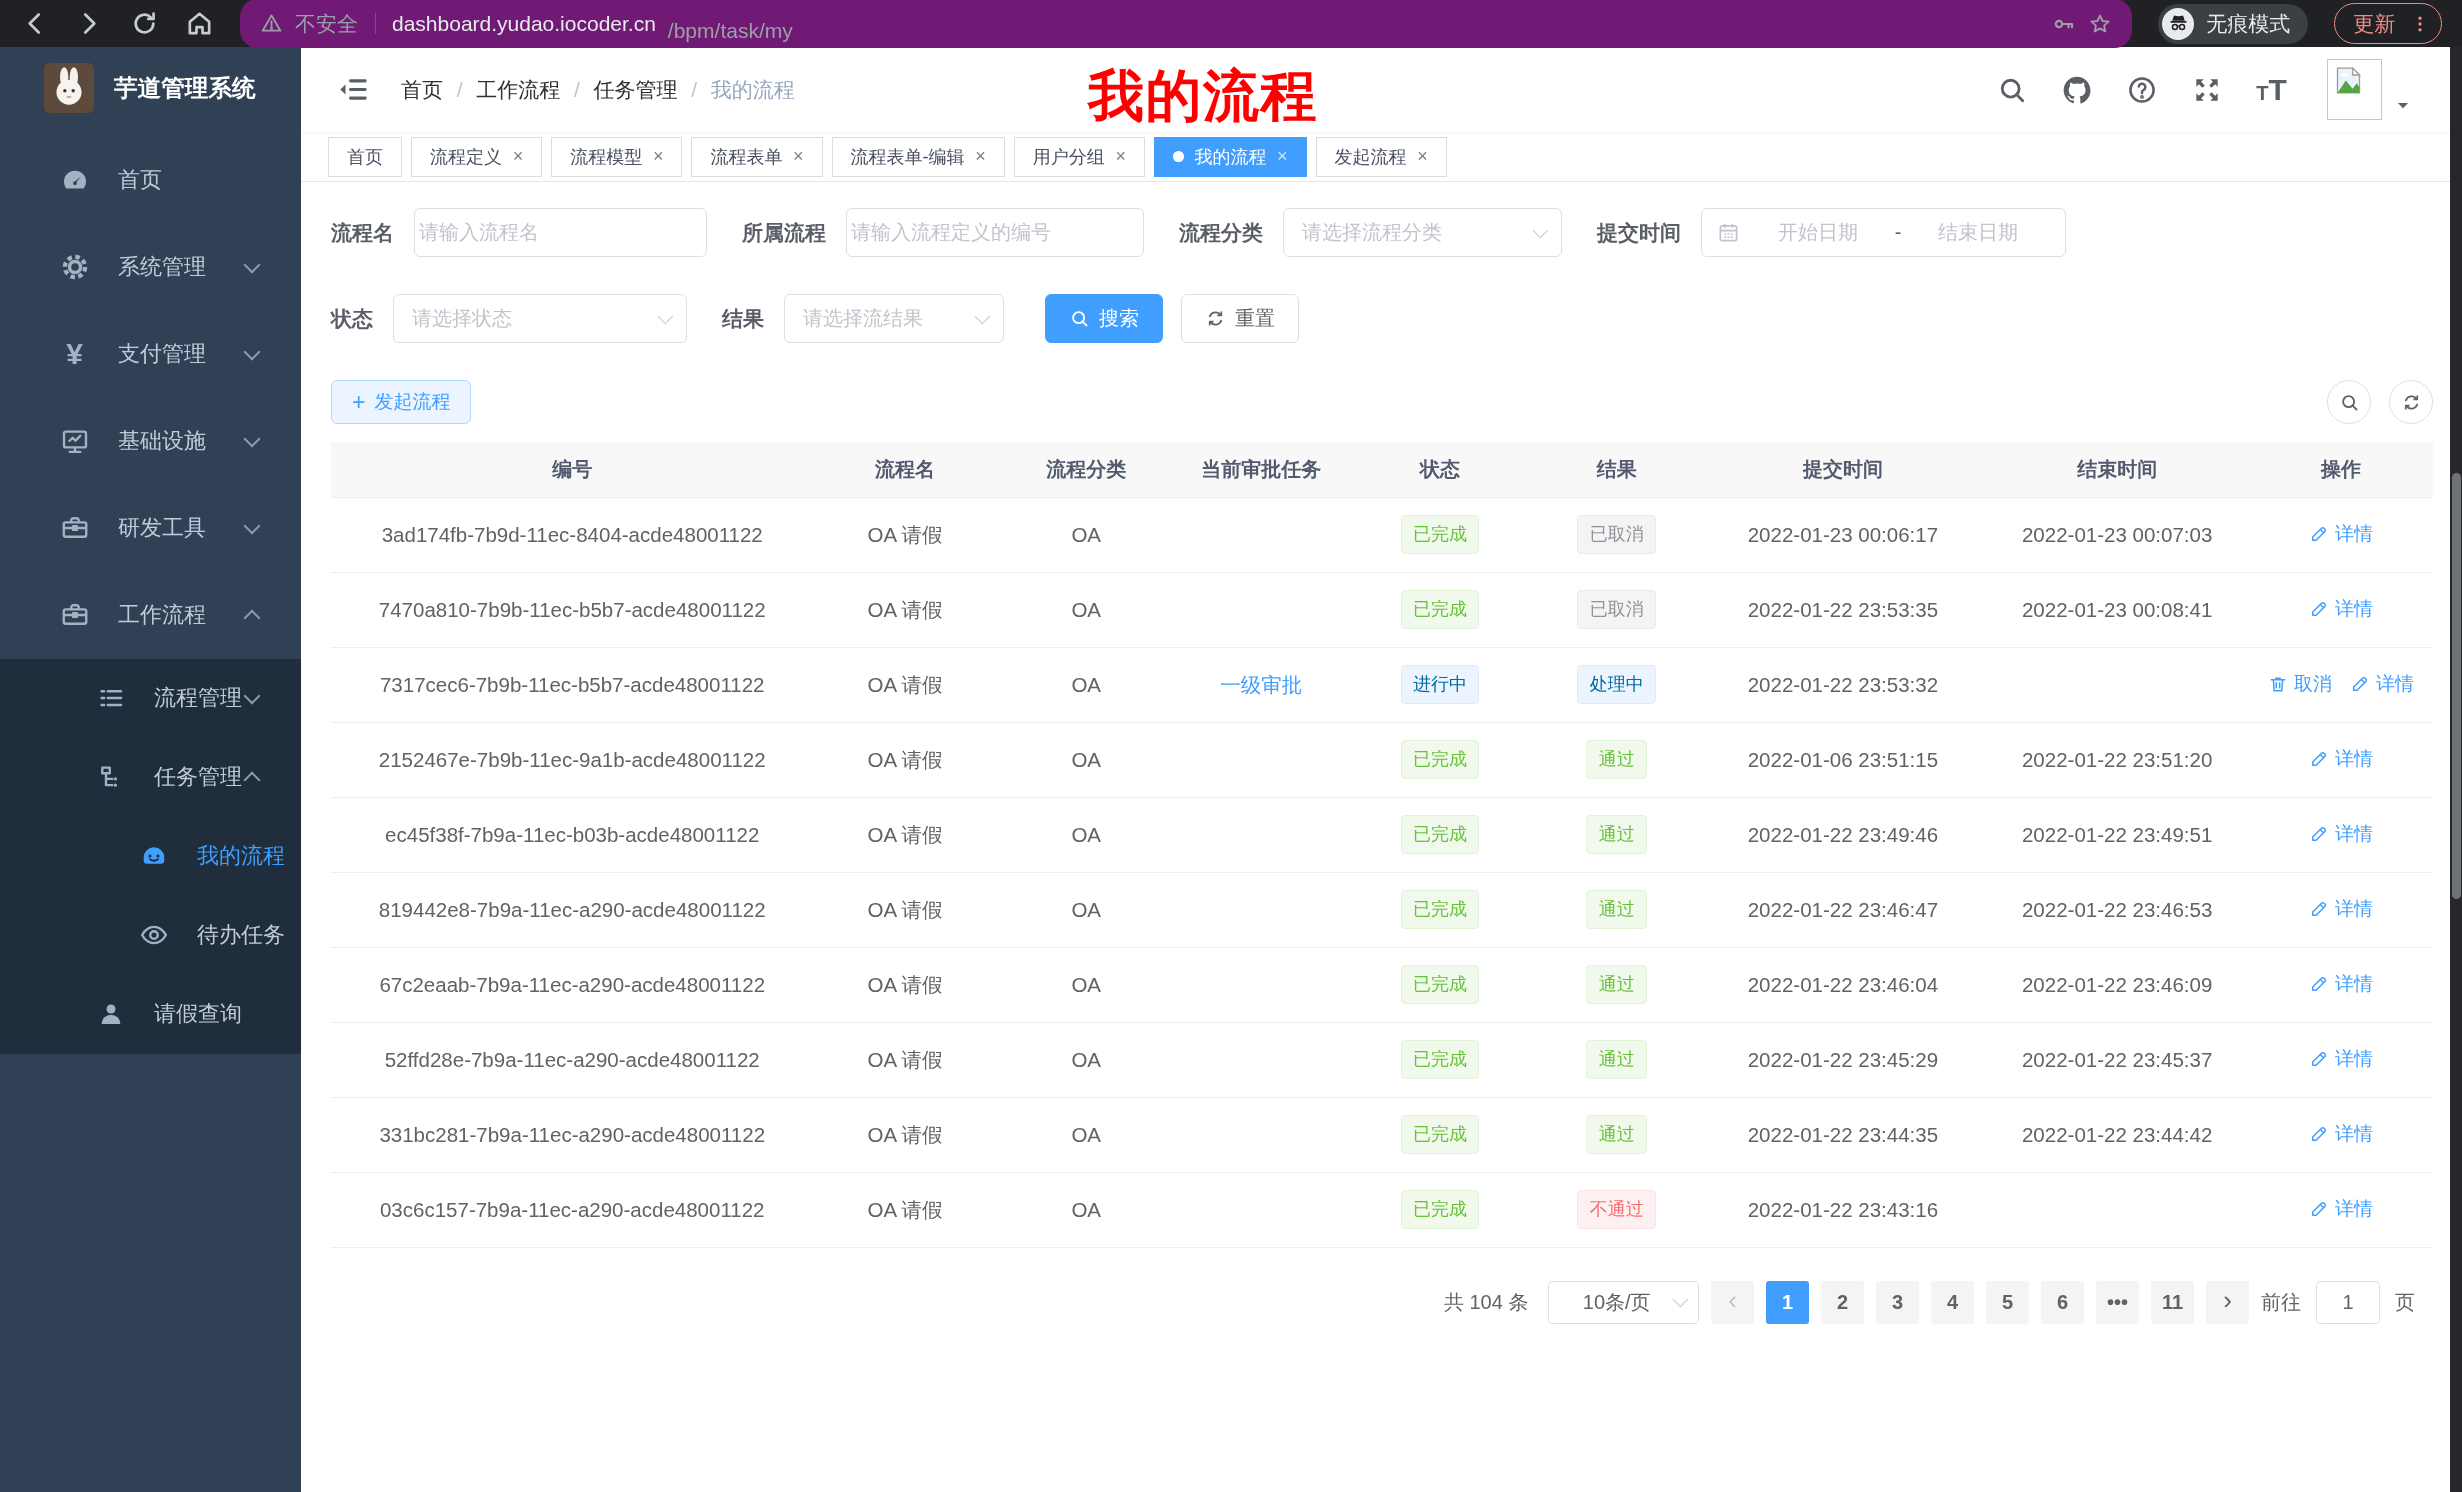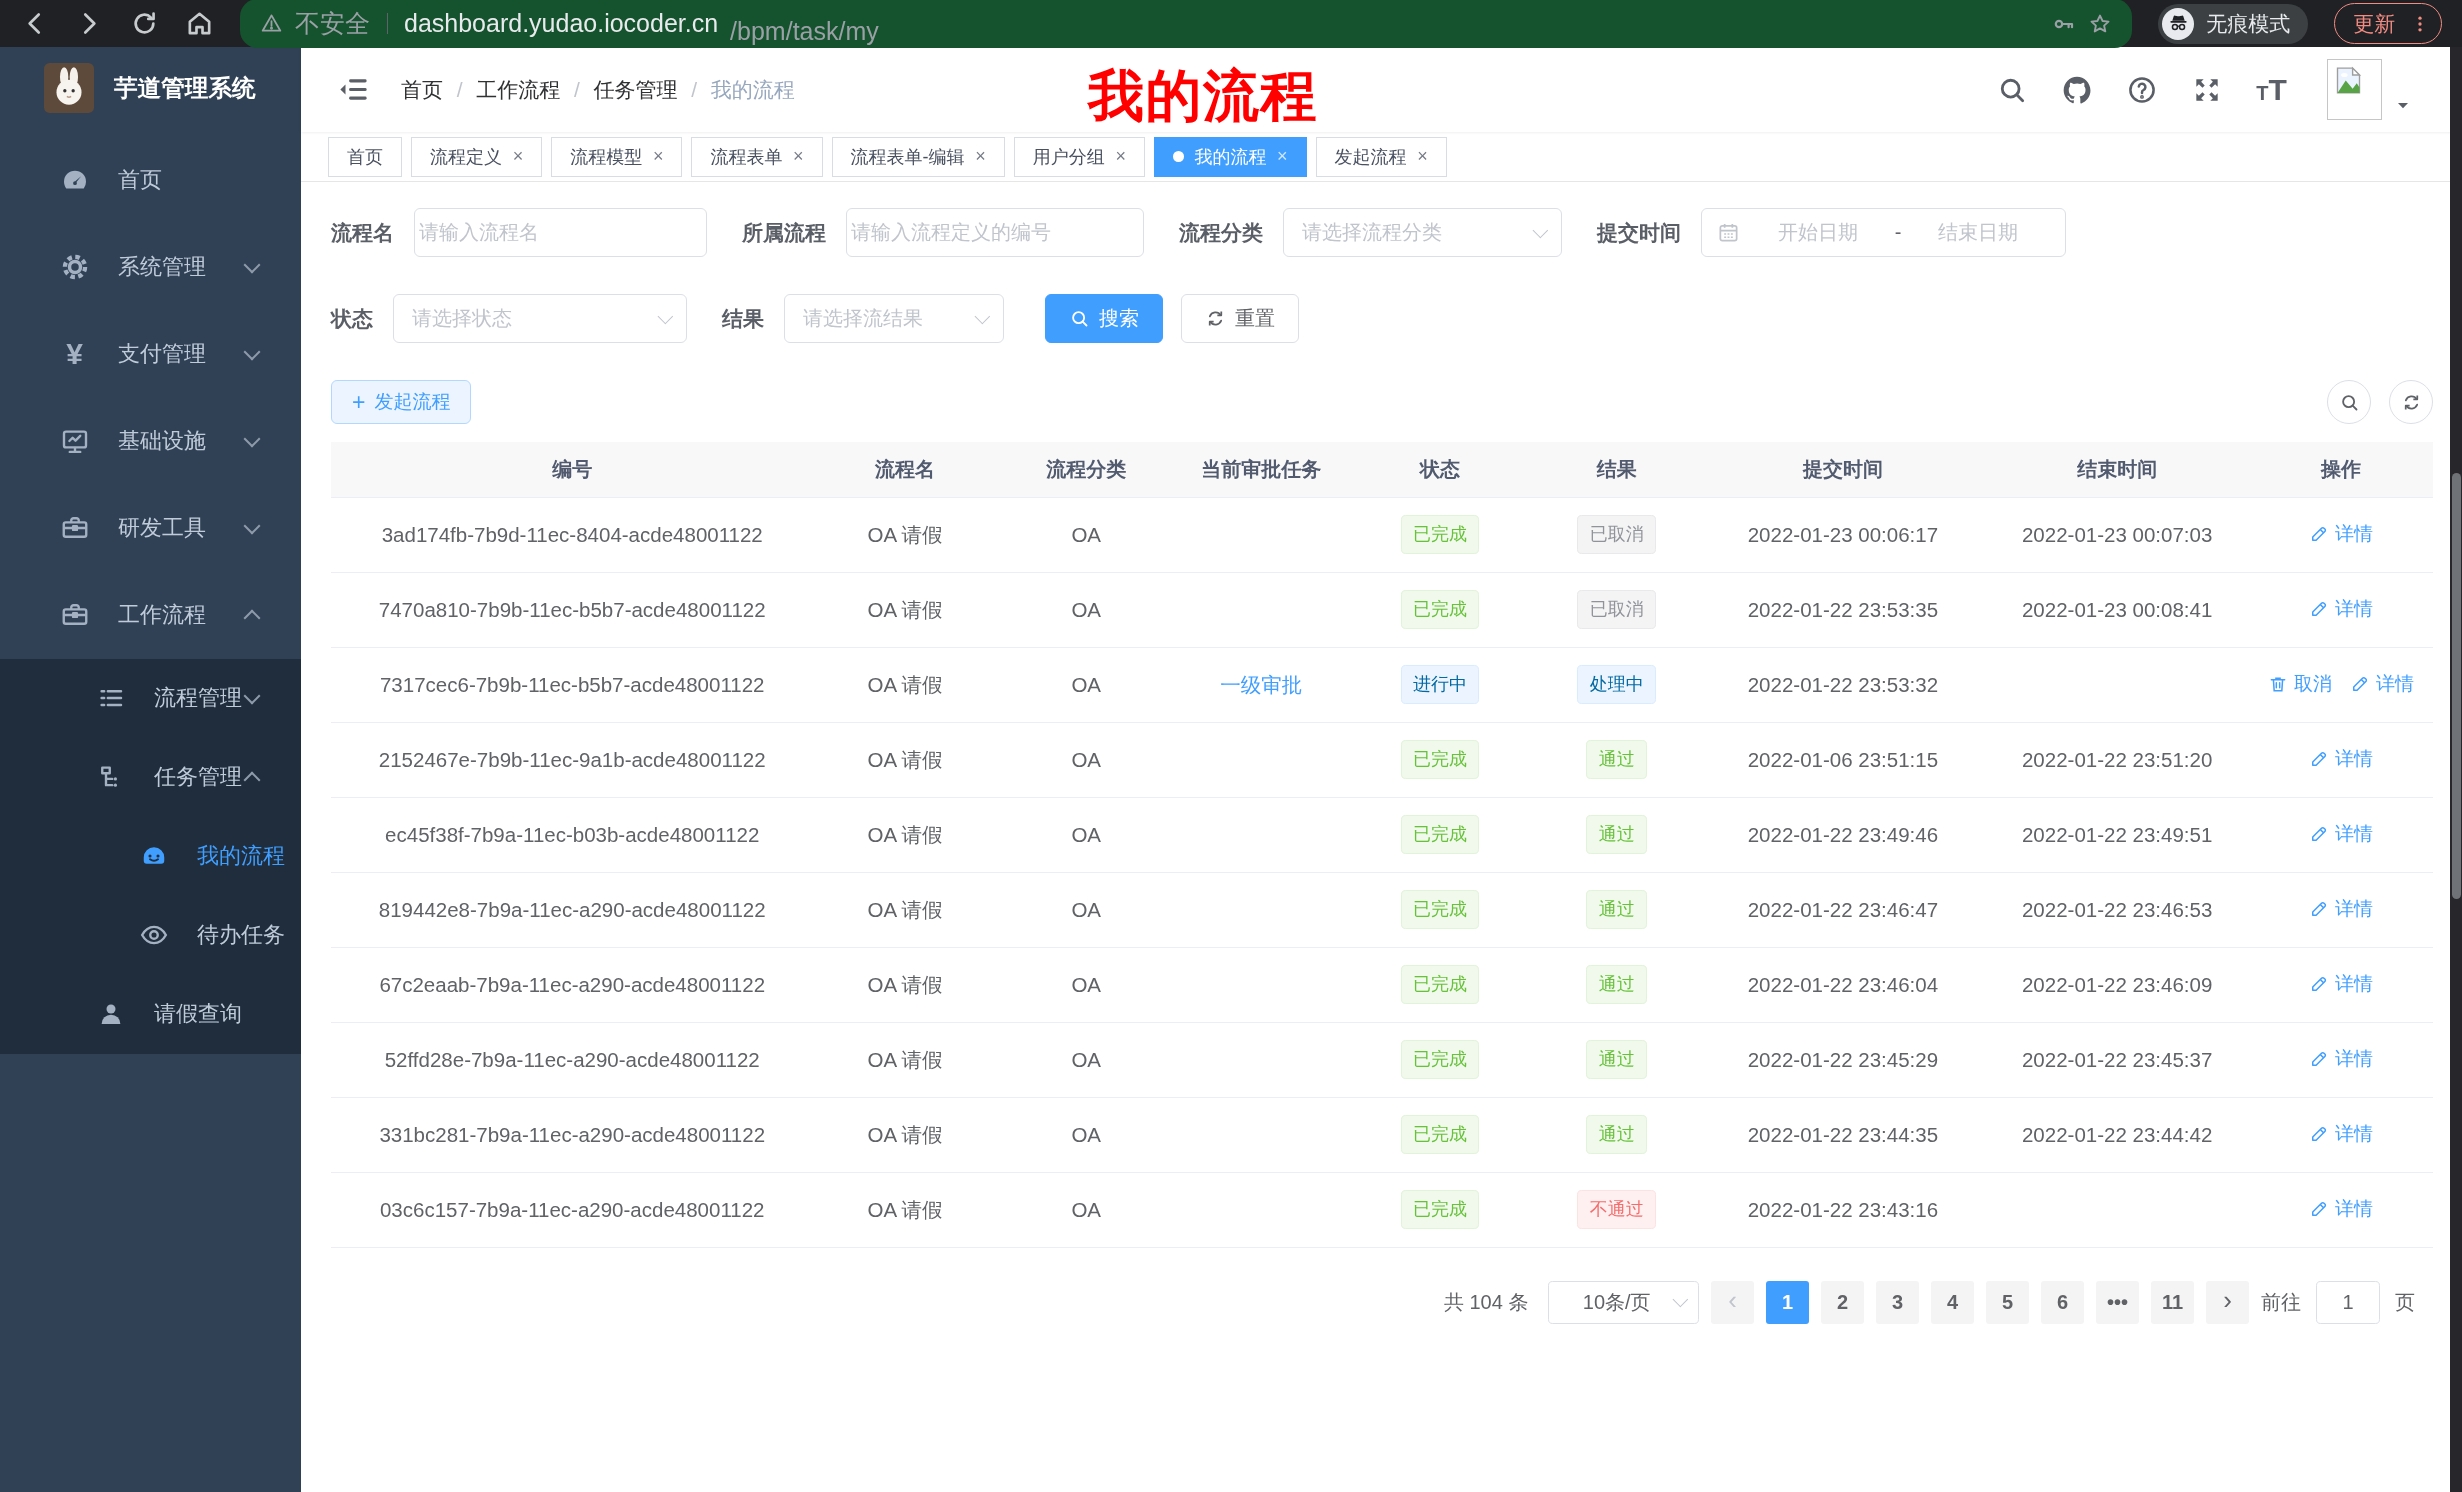--- a/index.html
+++ b/index.html
@@ -6,22 +6,22 @@
   html,body { width:2462px; height:1493px; }
   body { position:relative; overflow:hidden; background:#fff; color:#606266;
          font-family:"Liberation Sans","DejaVu Sans",sans-serif; font-size:21px; }
   svg { display:block; }
 
   
   .chrome { position:absolute; top:0; left:0; width:2462px; height:47px; background:#202124;
             display:flex; align-items:center; padding:0 20px; gap:26px; z-index:50; }
   .bicon { width:29px; height:29px; color:#c8cbce; flex:none; cursor:pointer; }
   .bicon svg { width:100%; height:100%; }
-  .omnibox { flex:1; height:49px; background:#14532d; border-radius:17.5px; display:flex;
-             align-items:center; padding:0 20px; gap:12px; color:#9aa0a6; font-size:25px; }
+  .omnibox { flex:1; height:49px; background:#701a75; border-radius:17.5px; display:flex;
+             align-items:center; padding:0 20px; gap:12px; color:#9aa0a6; font-size:21px; }
   .omnibox .warn { width:23px; height:23px; color:#9aa0a6; }
   .omnibox .sep { width:0.8px; height:21px; background:#5f6368; margin:0 4.6px; }
   .omnibox .host { color:#e8eaed; }
   .omnibox .path { color:#9aa0a6;margin-top:15px; }
   .flex1 { flex:1; }
   .omnibox .bicon { width:24px; height:24px; color:#9aa0a6; }
   .incog { height:40px; background:#3c4043; border-radius:20px; display:flex; align-items:center;
            gap:12px; padding:0 18px 0 4.6px; color:#e8eaed; font-size:21px; flex:none; }
   .incog-circle { width:32px; height:32px; background:#e8eaed; border-radius:50%;
                   display:flex; align-items:center; justify-content:center; }

